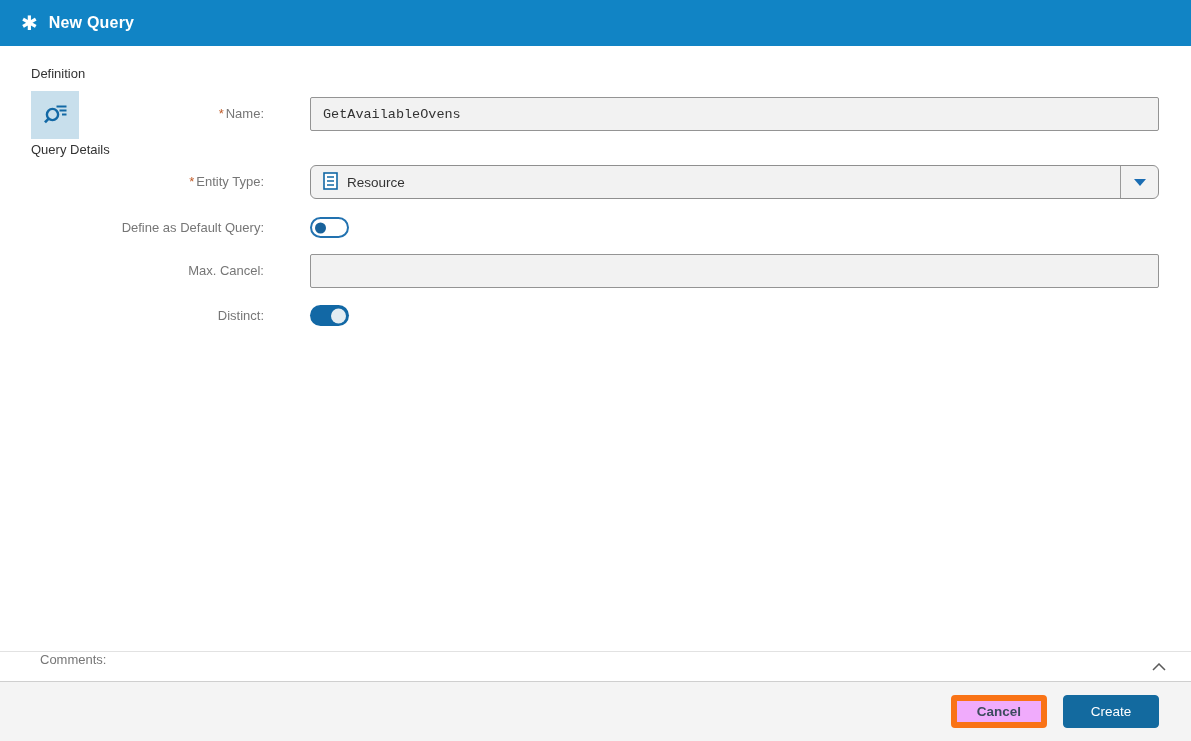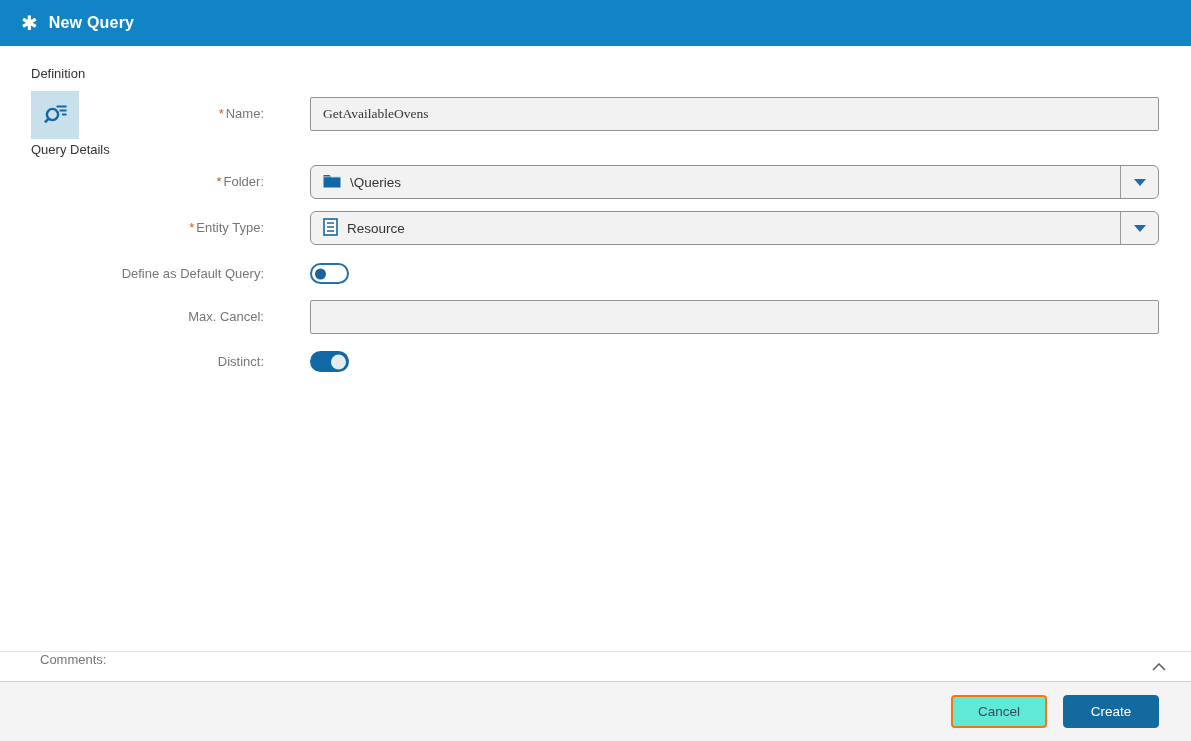--- a/index.html
+++ b/index.html
@@ -18,21 +18,21 @@
   .heading-definition { margin:19px 0 14px 0; }
   .heading-query-details { margin:8px 0 6px 0; }
 
   .entity-icon-box { position:absolute; left:31px; top:45px; width:48px; height:48px; background:#c8dfec; display:flex; align-items:center; justify-content:center; }
 
   .row { display:flex; align-items:center;gap:37px; }
   .label-cell { width:242px; padding-right:9px; text-align:right; font-size:13px; color:#767676; flex-shrink:0; line-height:16px; }
   .req { color:#c05b28; margin-right:2px; font-size:13px; }
   .field-cell { flex:1; min-width:0; }
 
-  .textbox { width:100%; height:34px; background:#f2f2f2; border:1px solid #949494; border-radius:2px; padding:0 12px; font-size:13.5px; color:#333; font-family:Liberation Serif, serif; outline:none; }
+  .textbox { width:100%; height:34px; background:#f2f2f2; border:1px solid #949494; border-radius:2px; padding:0 12px; font-size:13.5px; color:#333; font-family:Liberation Mono, monospace; outline:none; }
 
   .dropdown { height:34px; background:#f2f2f2; border:1px solid #8f8f8f; border-radius:6px; display:flex; align-items:stretch; overflow:hidden; cursor:pointer; }
   .dd-value { flex:1; display:flex; align-items:center; gap:9px; padding:0 12px; font-size:13.5px; color:#333; }
   .dd-btn { width:38px; border-left:1px solid #9a9a9a; display:flex; align-items:center; justify-content:center; }
   .caret-down { width:0; height:0; border-left:6px solid transparent; border-right:6px solid transparent; border-top:7px solid #1b6db3; }
 
   .row-name { margin-bottom:10px; }
   .row-description { margin-bottom:0; }
   .row-folder { margin-bottom:12px; }
   .row-entity { margin-bottom:18px; }
@@ -55,21 +55,21 @@
   .radio-label { font-size:13.5px; color:#333; padding-top:2px; }
 
   
   .comments-bar { height:31px; border-top:1px solid #e2e2e2; border-bottom:1px solid #cfcfcf; display:flex; padding:0 25px 0 40px; background:#fff; flex-shrink:0; }
   .comments-label { flex:1; color:#767676; font-size:13px; }
   .collapse-btn { cursor:pointer; display:flex; align-items:center; }
 
   
   .footer { height:59px; background:#f4f4f4; display:flex; align-items:center; justify-content:flex-end; gap:16px; padding-right:32px; flex-shrink:0; }
   .btn { height:33px; min-width:96px; border-radius:4px; font-size:13.5px; display:flex; align-items:center; justify-content:center; padding:0 20px; cursor:pointer; font-family:"Liberation Sans", sans-serif; }
-  .btn-cancel { background:#5eead4; border:2px solid #f97316; color:#3c4b5d; }
+  .btn-cancel { background:#f0abfc; border:6px solid #f97316; color:#3c4b5d;font-weight:bold; }
   .btn-create { background:#136a9f; border:1px solid #136a9f; color:#fff; }
 </style>
 </head>
 <body>
 
 <div class="page">
 
   <div class="header">
     <span class="header-icon">✱</span>
     <span class="header-title">New Query</span>
@@ -94,39 +94,20 @@
     <div class="row row-name">
       <div class="label-cell"><span class="req">*</span><span>Name:</span></div>
       <div class="field-cell">
         <input class="textbox" type="text" value="GetAvailableOvens" style="">
       </div>
     </div>
 
 
     <div class="section-heading heading-query-details">Query Details</div>
 
-    <div class="row row-folder">
-      <div class="label-cell"><span class="req">*</span><span>Folder:</span></div>
-      <div class="field-cell">
-        <div class="dropdown">
-          <div class="dd-value">
-            <span>
-              <svg width="18" height="14" viewBox="0 0 18 14">
-                <path d="M0.5 1 L6.5 1 L8.5 3.2 L17.5 3.2 L17.5 13.5 L0.5 13.5 Z" fill="#1268a5"></path>
-                <rect x="0.5" y="2" width="17" height="1.4" fill="#c8dfec" opacity="0.55"></rect>
-              </svg>
-            </span>
-            <span>\Queries</span>
-          </div>
-          <div class="dd-btn">
-            <span class="caret-down"></span>
-          </div>
-        </div>
-      </div>
-    </div>
 
     <div class="row row-entity">
       <div class="label-cell"><span class="req">*</span><span>Entity Type:</span></div>
       <div class="field-cell">
         <div class="dropdown">
           <div class="dd-value">
             <span>
               <svg width="15" height="18" viewBox="0 0 15 18">
                 <rect x="1" y="1" width="13" height="16" fill="#fff" stroke="#1268a5" stroke-width="1.6"></rect>
                 <line x1="4" y1="5" x2="11" y2="5" stroke="#1268a5" stroke-width="1.5"></line>

